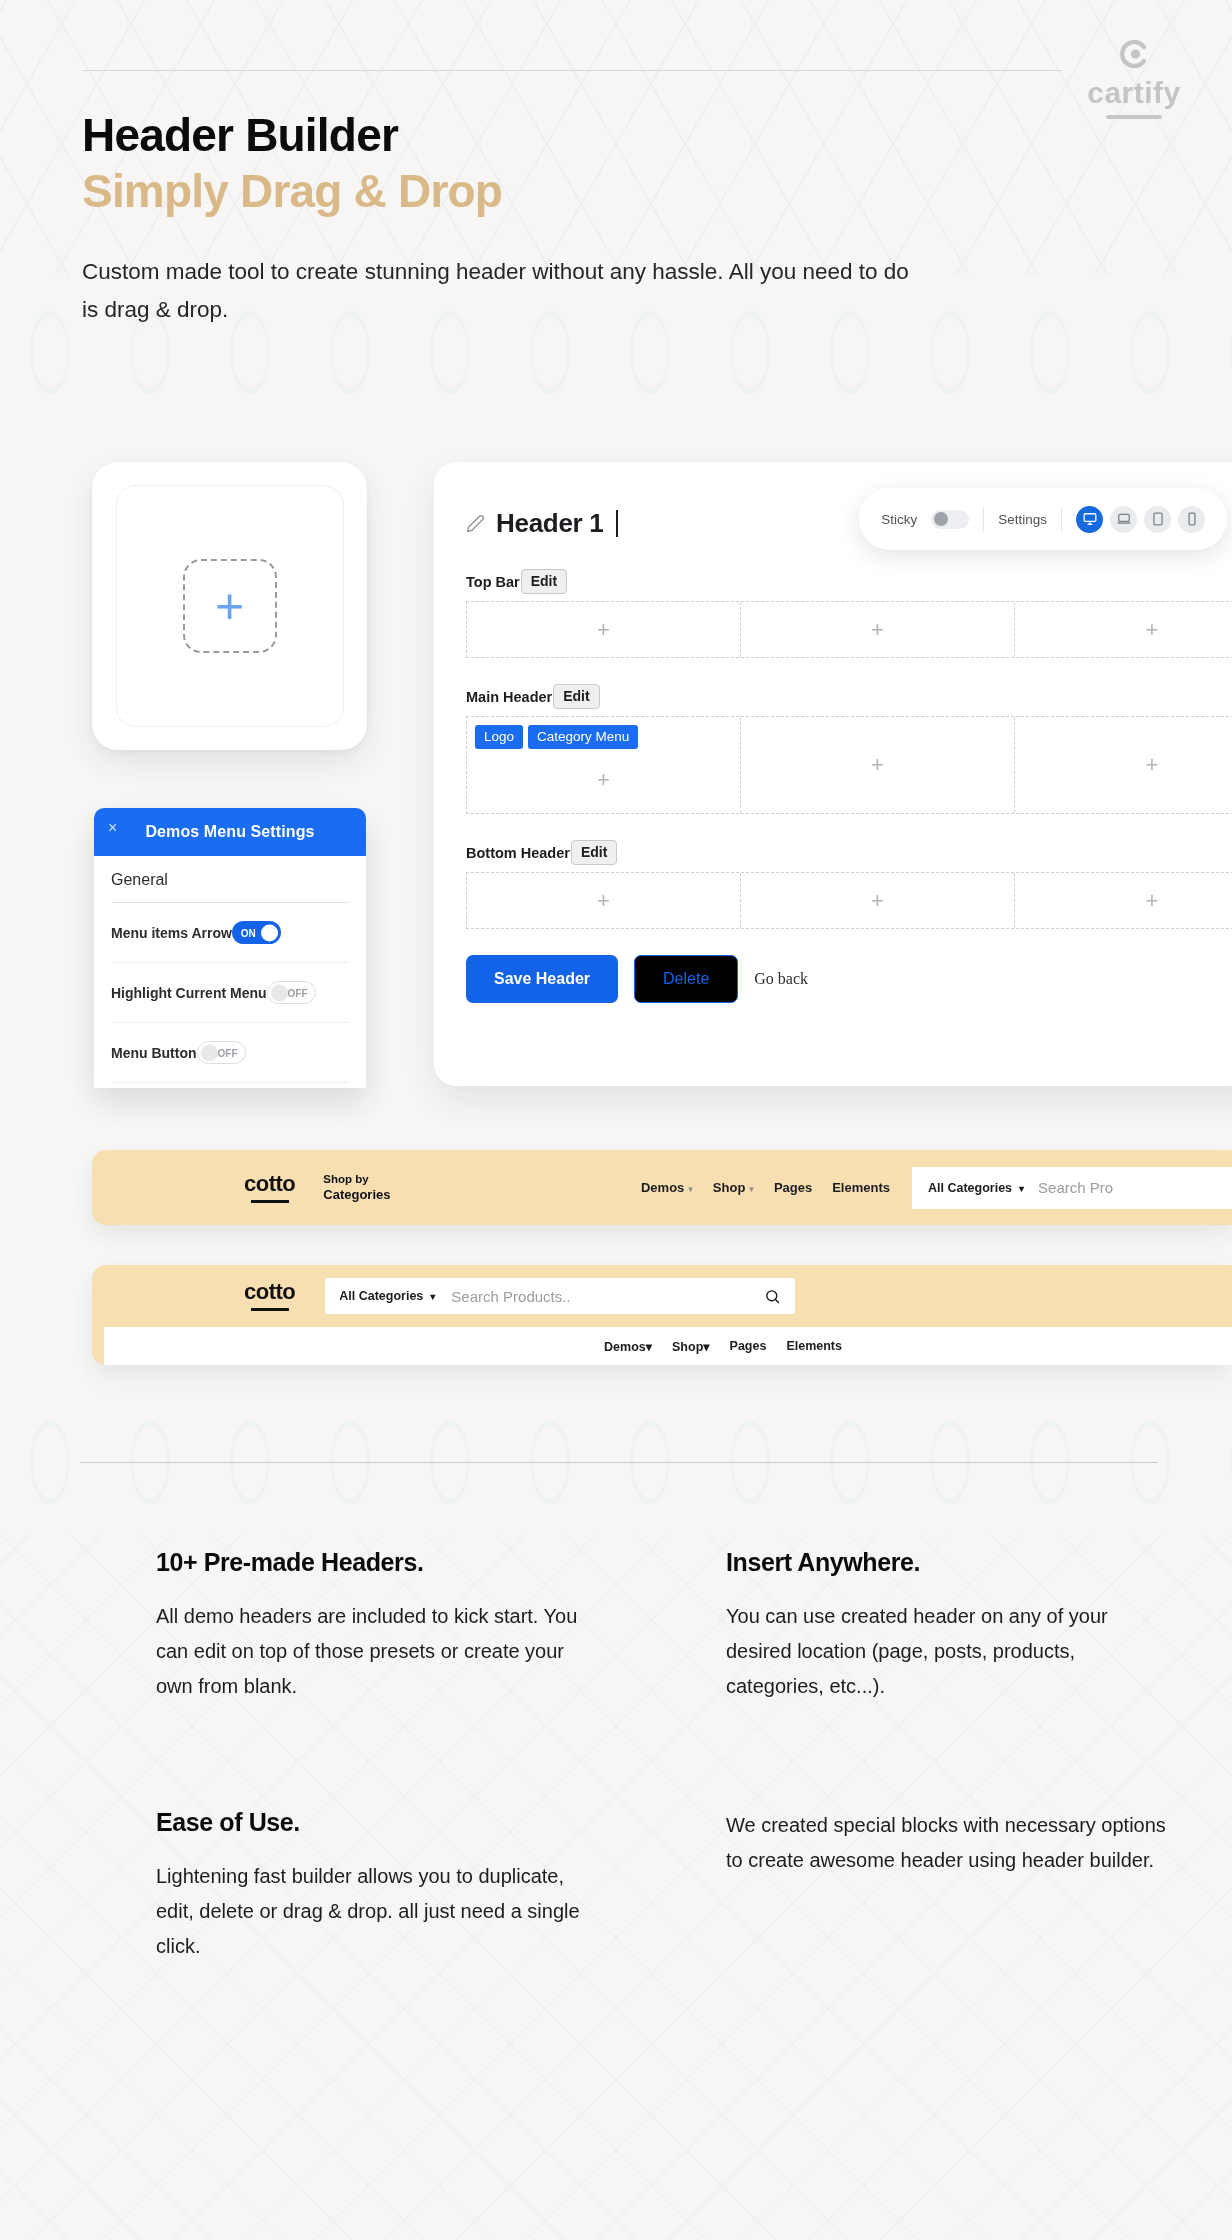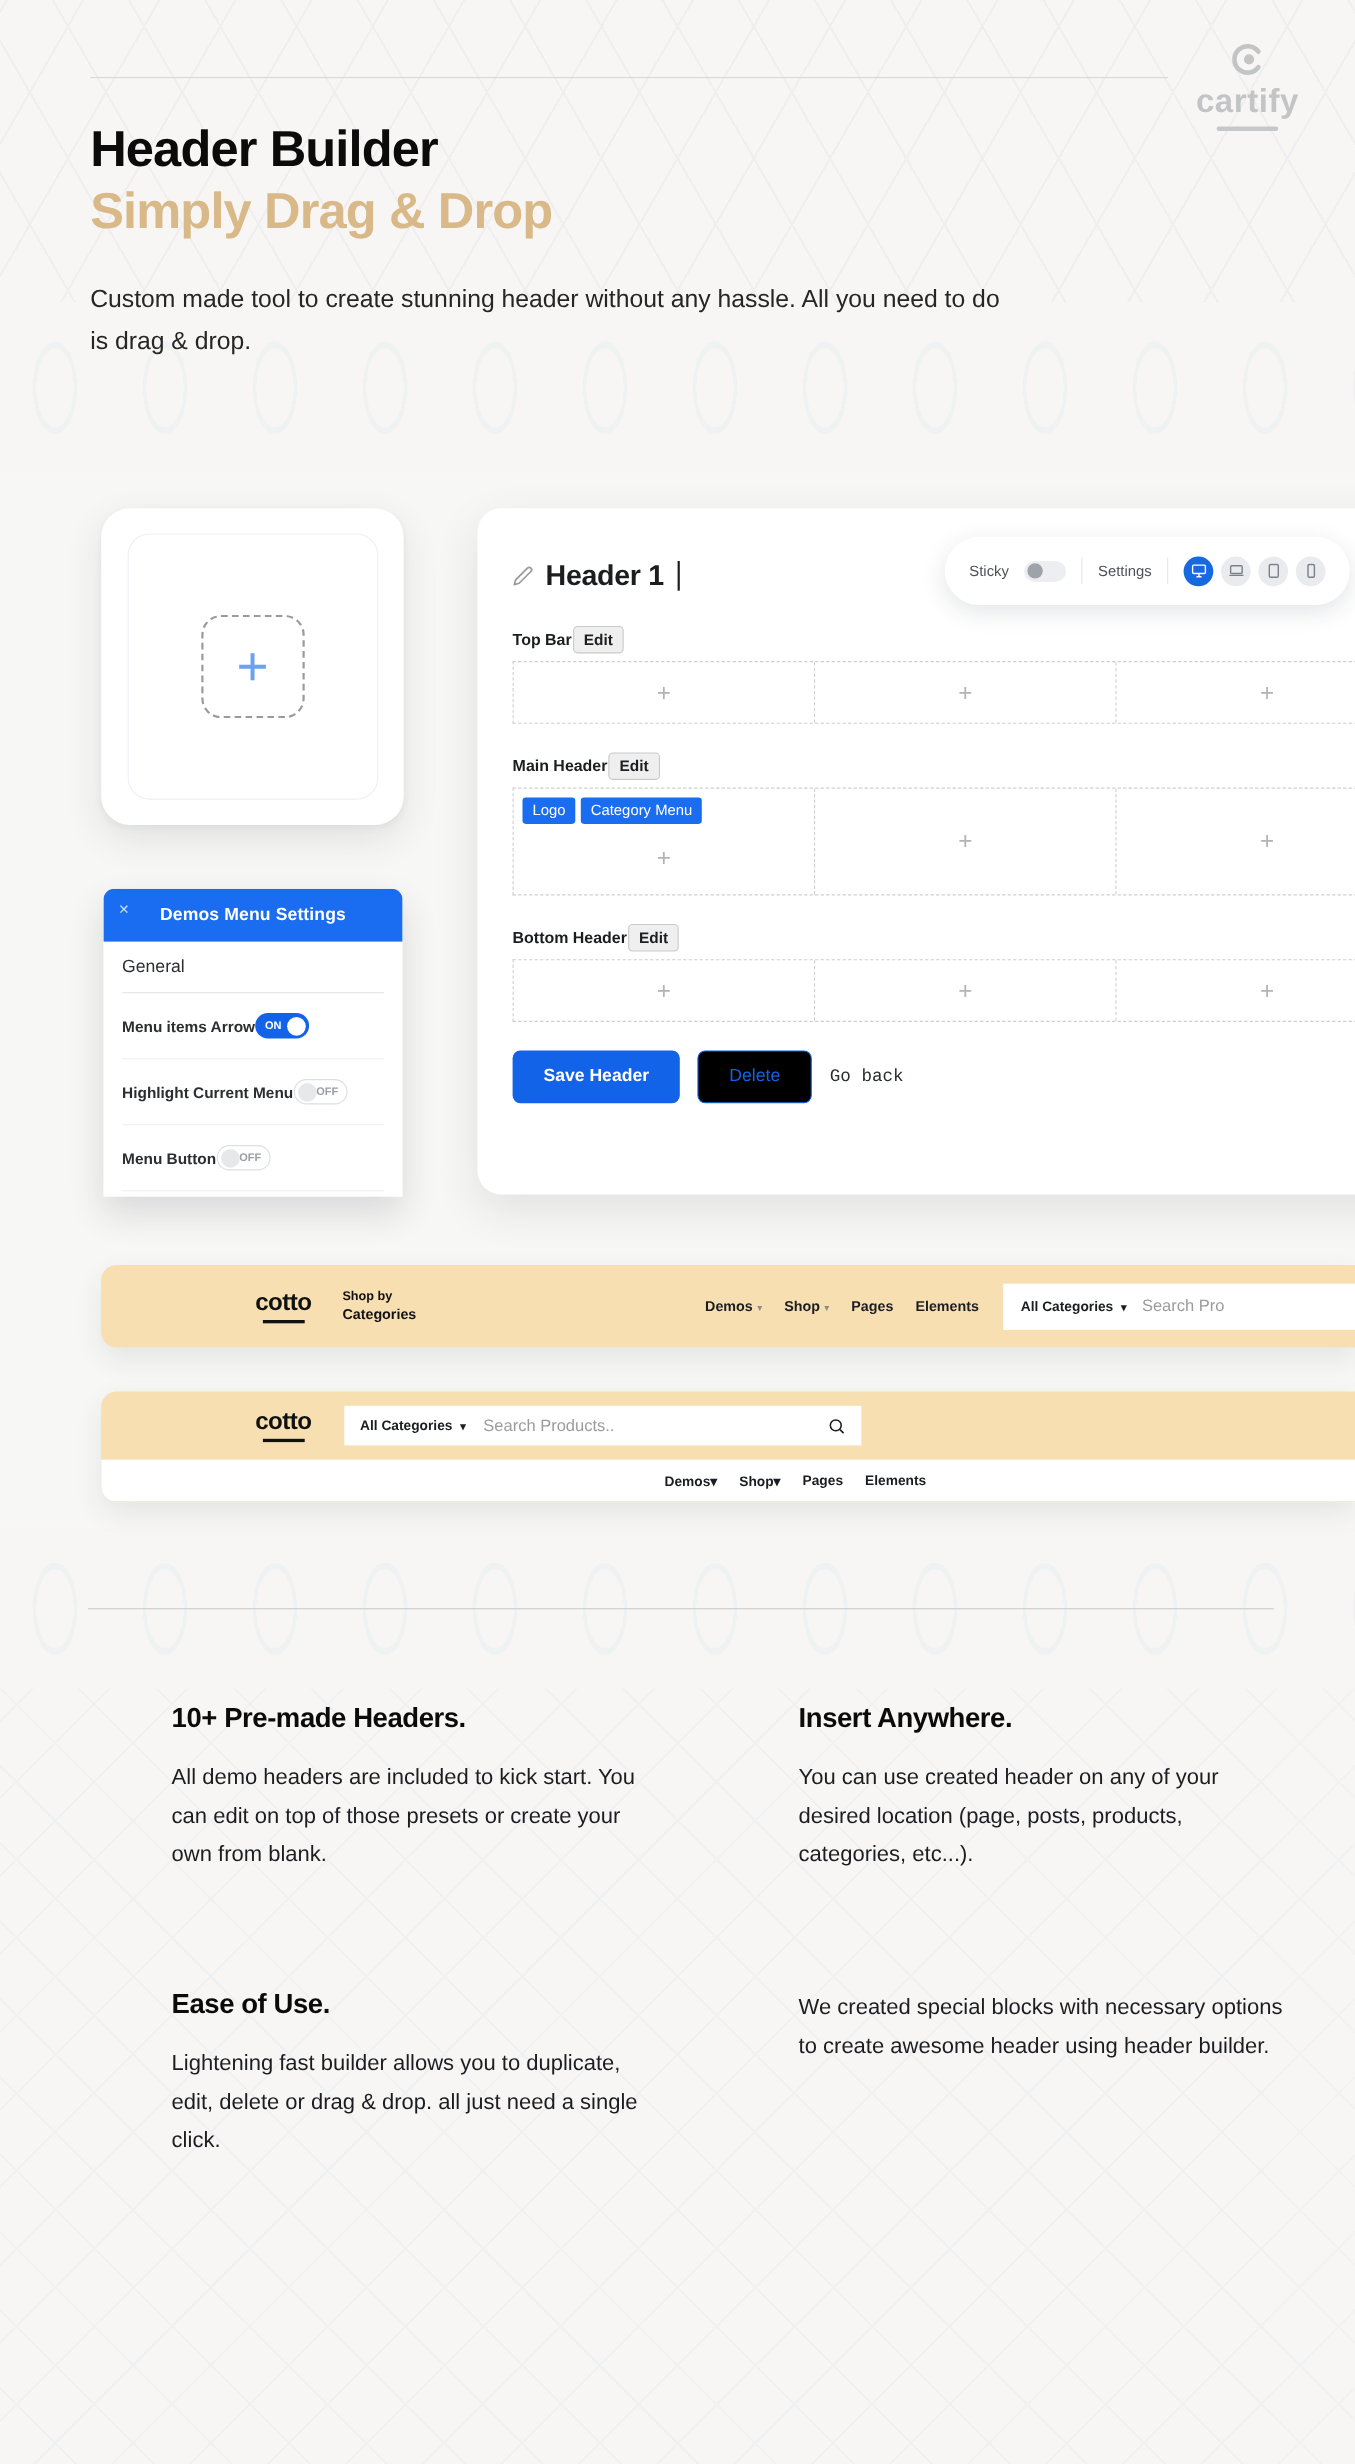--- a/index.html
+++ b/index.html
@@ -181,21 +181,21 @@
     font-size: 16px; font-weight: 700; padding: 15px 28px; cursor: pointer;
     font-family: inherit;
   }
   .btn-outline {
     background: #000000; color: #1263e8; border: 1px solid #1263e8; border-radius: 7px;
     font-size: 16px; font-weight: 400; padding: 14px 28px; cursor: pointer;
     font-family: inherit;
   }
   .btn-link {
     color: #2b2d31; font-size: 16px; cursor: pointer; background: none; border: none;
-    font-family: Liberation Mono, monospace;
+    font-family: Liberation Serif, serif;
   }
 
   
   .settings {
     position: absolute; left: 94px; top: 808px;
     width: 272px; height: 280px;
     background: #ffffff; border-radius: 10px 10px 0 0;
     box-shadow: 0 14px 32px rgba(35,40,55,.14);
     overflow: hidden;
   }
@@ -235,20 +235,21 @@
   .pill .dot { position: absolute; top: 50%; transform: translateY(-50%); width: 17px; height: 17px; border-radius: 50%; }
   .pill.on .dot { right: 3px; background: #fff; }
   .pill.off .dot { left: 3px; background: #e6e8ea; }
 
   
   .preview {
     position: absolute; left: 92px;
     background: #f7dfb2; border-radius: 14px 0 0 14px;
     box-shadow: 0 10px 26px rgba(40,45,60,.09);
     overflow: hidden;
+    padding-left: 12px;
   }
   .preview-1 { top: 1150px; width: 1140px; height: 75px; }
   .preview-2 { top: 1265px; width: 1140px; height: 100px; }
 
   .cotto-logo { font-weight: 700; font-size: 22px; color: #111; letter-spacing: -.5px; line-height: 1; }
   .cotto-wrap { text-align: center; }
   .cotto-rule { width: 38px; height: 3px; background: #111; margin: 5px auto 0; }
 
   .pv1-inner { display: flex; align-items: center; height: 100%; padding-left: 140px; }
   .pv-shopby { margin-left: 28px; font-size: 11.5px; line-height: 1.28; color: #111; font-weight: 600; }

